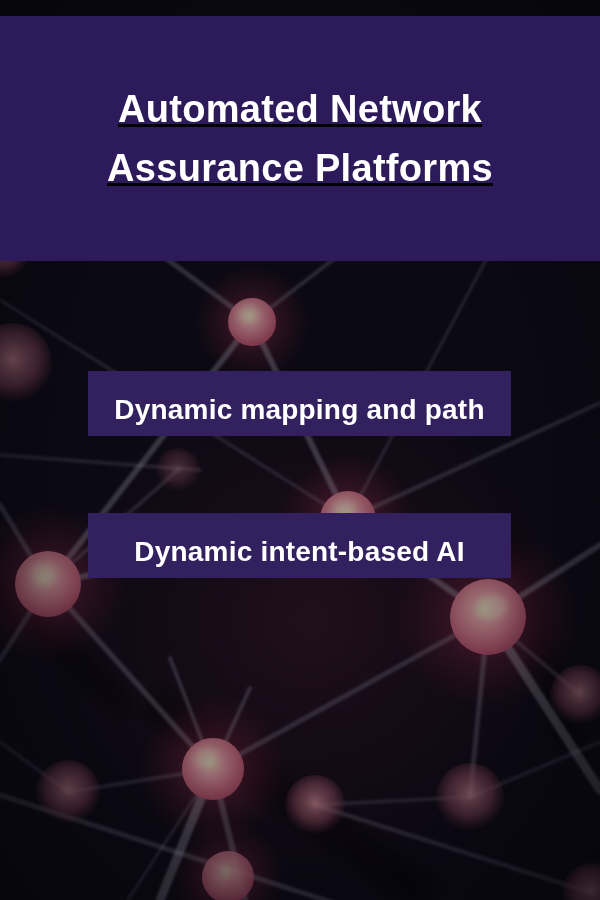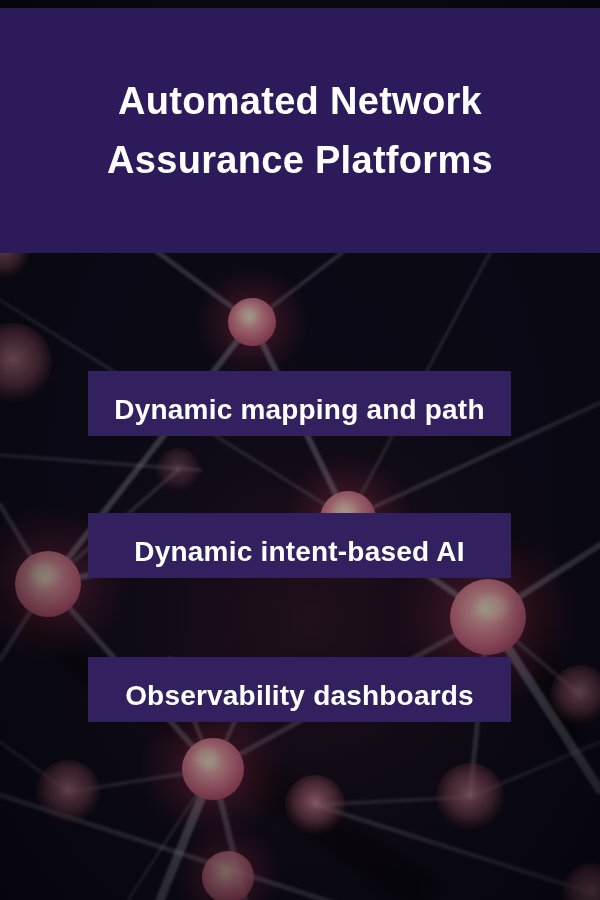--- a/index.html
+++ b/index.html
@@ -2,22 +2,22 @@
 <html><head>
 <meta charset="utf-8">
 <style>
   html,body{margin:0;padding:0;background:#000;}
   .canvas{
     position:relative;width:600px;height:900px;overflow:hidden;
     background:#0c0a14;font-family:"Liberation Sans",sans-serif;
   }
   .bg-svg{position:absolute;left:0;top:0;width:600px;height:900px;display:block;}
   .header{
-    position:absolute;left:0;top:8px;width:600px;height:245px;
-    background:#2d1a5a;display:flex;align-items:center;justify-content:center;
+    position:absolute;left:0;top:16px;width:600px;height:245px;
+    background:#2d1a5a;display:flex;align-items:center;justify-content:center;text-decoration:underline;
   }
   .title{
     margin:0;width:470px;text-align:center;color:#ffffff;
     font-size:38px;line-height:59px;font-weight:700;letter-spacing:.3px;
   }
   .pill{
     position:absolute;left:88px;width:423px;height:65px;
     background:#32205f;display:flex;align-items:center;justify-content:center;
   }
   .pill-1{top:371px;}
@@ -151,17 +151,14 @@
   <div class="header">
     <h1 class="title">Automated Network Assurance Platforms</h1>
   </div>
 
   <div class="pill pill-1">
     <span class="pill-label">Dynamic mapping and path</span>
   </div>
   <div class="pill pill-2">
     <span class="pill-label">Dynamic intent-based AI</span>
   </div>
-  <div class="pill pill-3">
-    <span class="pill-label">Observability dashboards</span>
-  </div>
 
 </div>
 
 </body></html>

